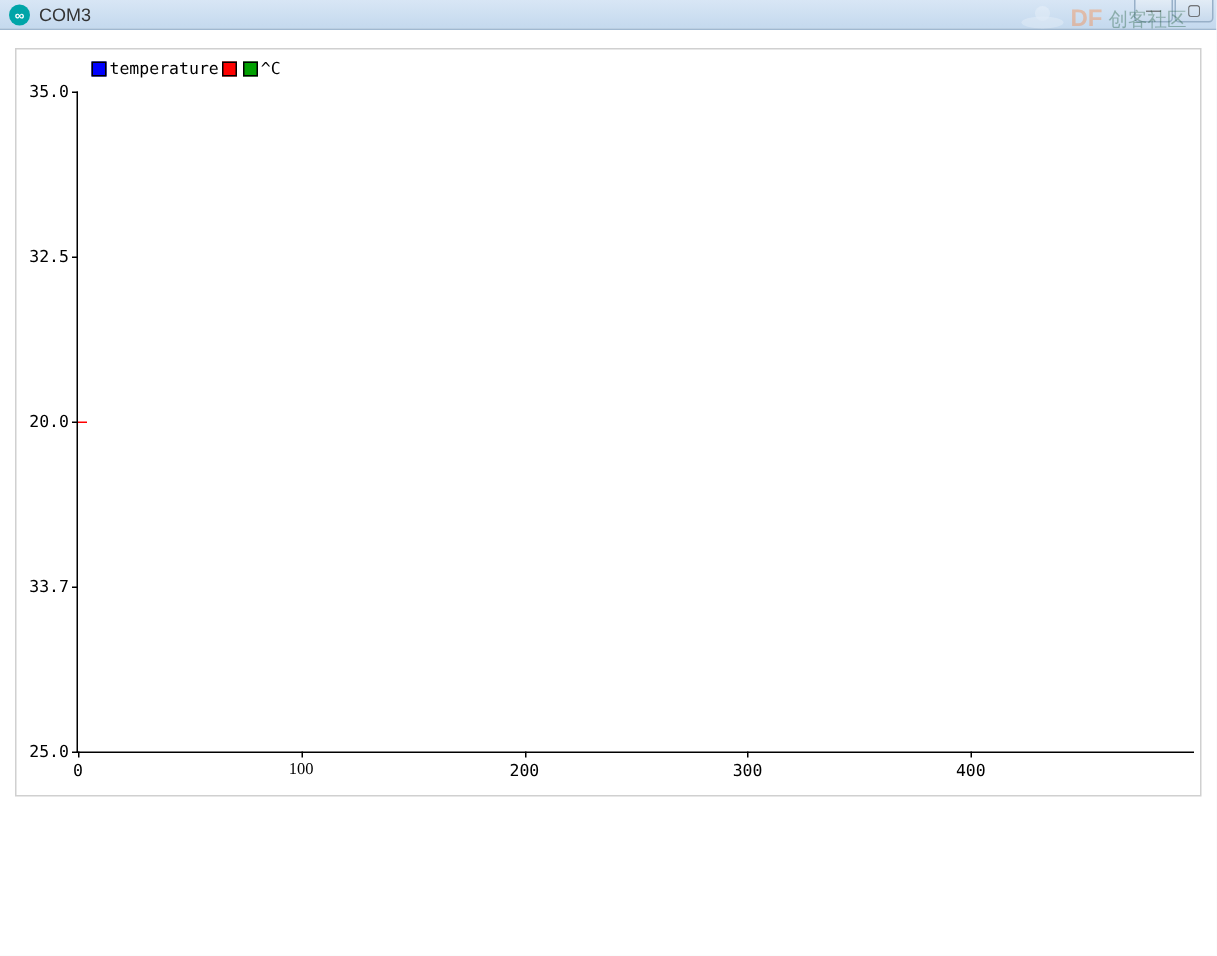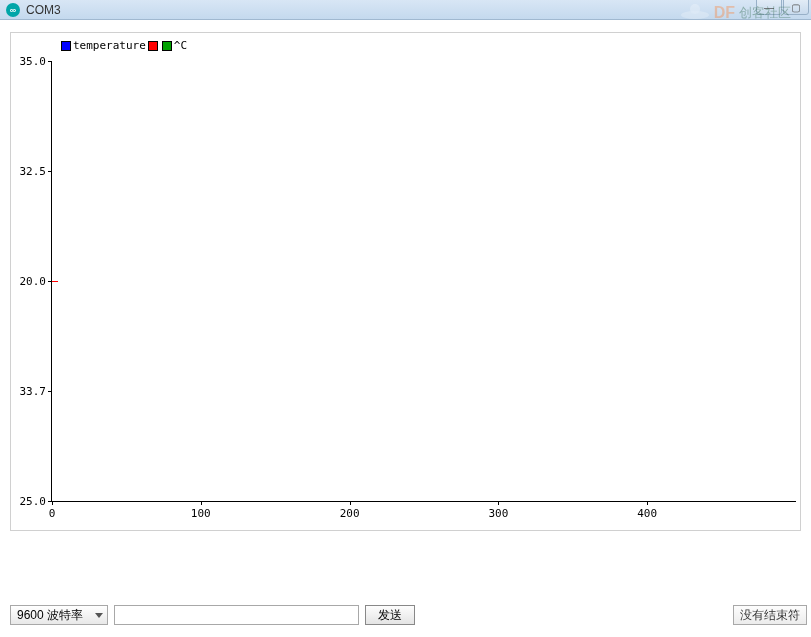--- a/index.html
+++ b/index.html
@@ -270,35 +270,25 @@
         <div class="y-label" style="top: 75%;">33.7</div>
         <div class="y-tick" style="top: 75%;"></div>
         <div class="y-label" style="top: 50%;">20.0</div>
         <div class="y-tick" style="top: 50%;"></div>
         <div class="y-label" style="top: 25%;">32.5</div>
         <div class="y-tick" style="top: 25%;"></div>
         <div class="y-label" style="top: 0%;">35.0</div>
         <div class="y-tick" style="top: 0%;"></div>
         <div class="x-label" style="left: 0%;">0</div>
         <div class="x-tick" style="left: 0%;"></div>
-        <div class="x-label" style="left: 20%;">100</div>
+        <div class="x-label" style="left: 20%; font-family: Liberation Serif, serif;">100</div>
         <div class="x-tick" style="left: 20%;"></div>
         <div class="x-label" style="left: 40%;">200</div>
         <div class="x-tick" style="left: 40%;"></div>
         <div class="x-label" style="left: 60%;">300</div>
         <div class="x-tick" style="left: 60%;"></div>
         <div class="x-label" style="left: 80%;">400</div>
         <div class="x-tick" style="left: 80%;"></div>
         <div class="data-marker" style="left: 0%; top: 50%; background: rgb(255, 0, 0);"></div>
       </div>
   </div>
 
-  <div class="bottom-bar">
-    <div class="combo">
-      <span>9600 波特率</span>
-      <span class="combo-arrow"></span>
-    </div>
-    <input class="text-input" type="text" value="" style="">
-    <div class="btn">发送</div>
-    <div class="spacer"></div>
-    <div class="status-text">没有结束符</div>
-  </div>
 </div>
 
 </body></html>

